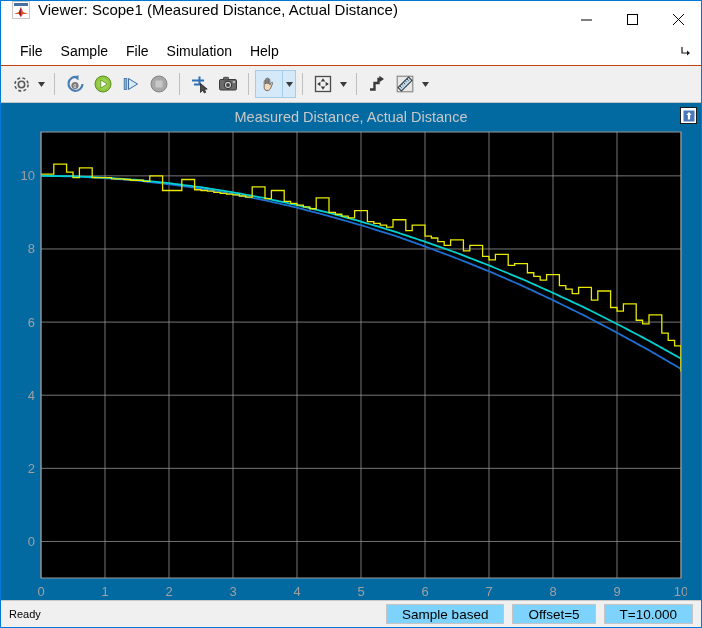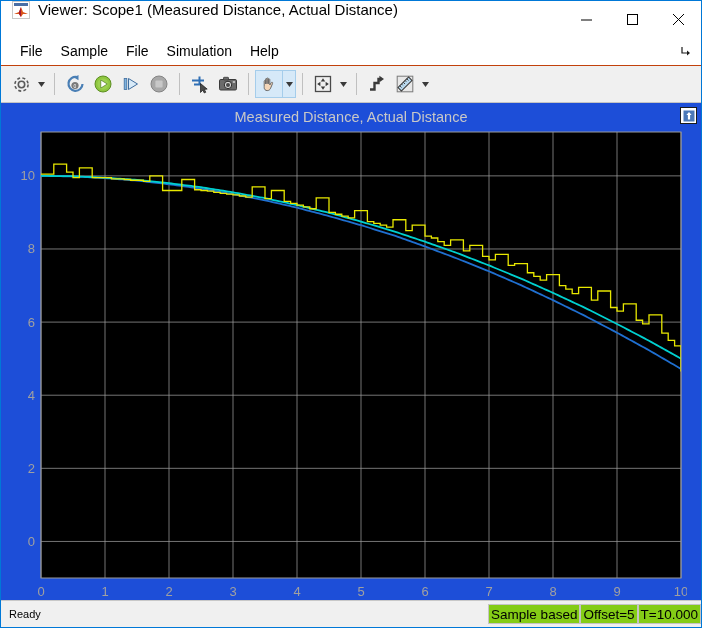--- a/index.html
+++ b/index.html
@@ -138,21 +138,21 @@
     width: 1px;
     height: 22px;
     background: #c0c0c0;
     margin: 0 6px;
   }
   .tb-group { display: flex; align-items: center; }
 
   
   .scope {
     flex: 1 1 auto;
-    background: #1d4ed8;
+    background: #0369a1;
     position: relative;
     overflow: hidden;
     padding-left: 40px;
   }
   .scope-title {
     position: absolute;
     left: 0; right: 0;
     top: 6px;
     text-align: center;
     color: #c8c8c8;
@@ -197,25 +197,25 @@
     color: #000;
     padding-left: 8px;
     flex: 1 1 auto;
     white-space: nowrap;
   }
   .status-cell {
     font-size: 13.5px;
     color: #000;
     height: 20px;
     line-height: 20px;
-    padding: 0 2px;
+    padding: 0 15px;
     border: 1px solid #c4c4c4;
     box-sizing: border-box;
-    background: #84cc16;
-    margin-right: 0;
+    background: #7dd3fc;
+    margin-right: 8px;
     white-space: nowrap;
   }
 </style>
 </head>
 <body>
 
 <div id="app">
 
   <div class="titlebar">
     <div class="title-icon">

